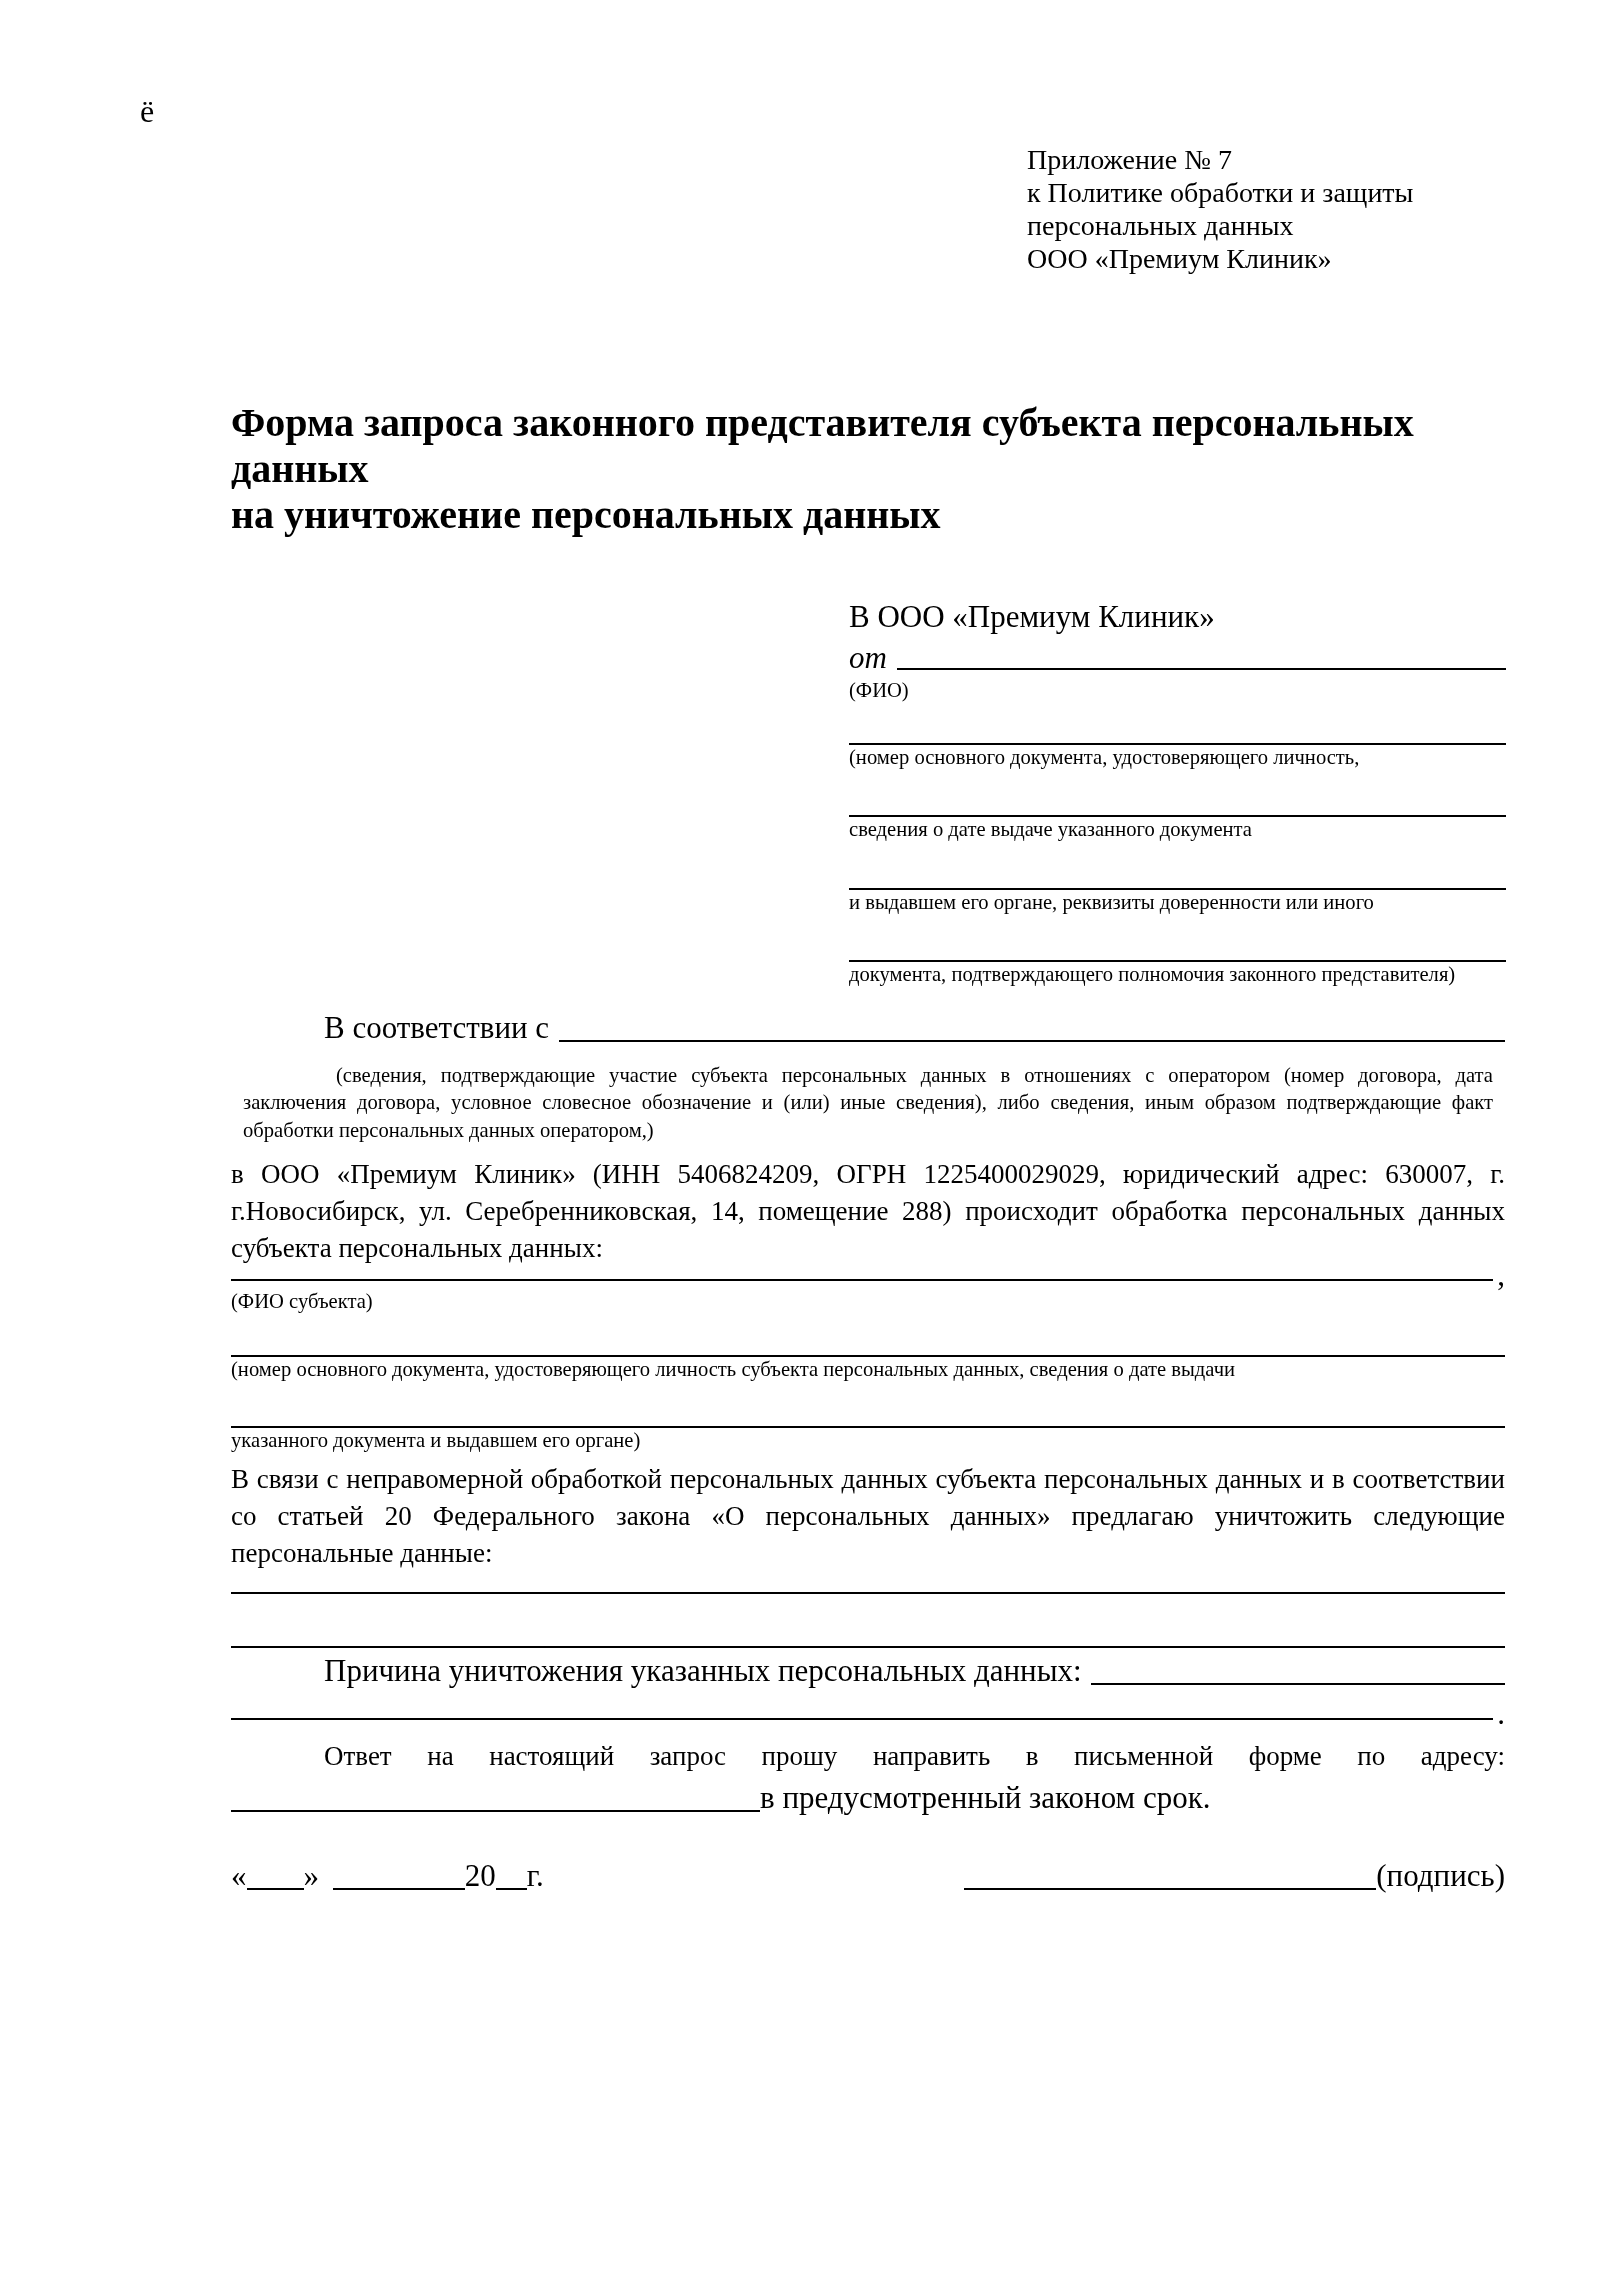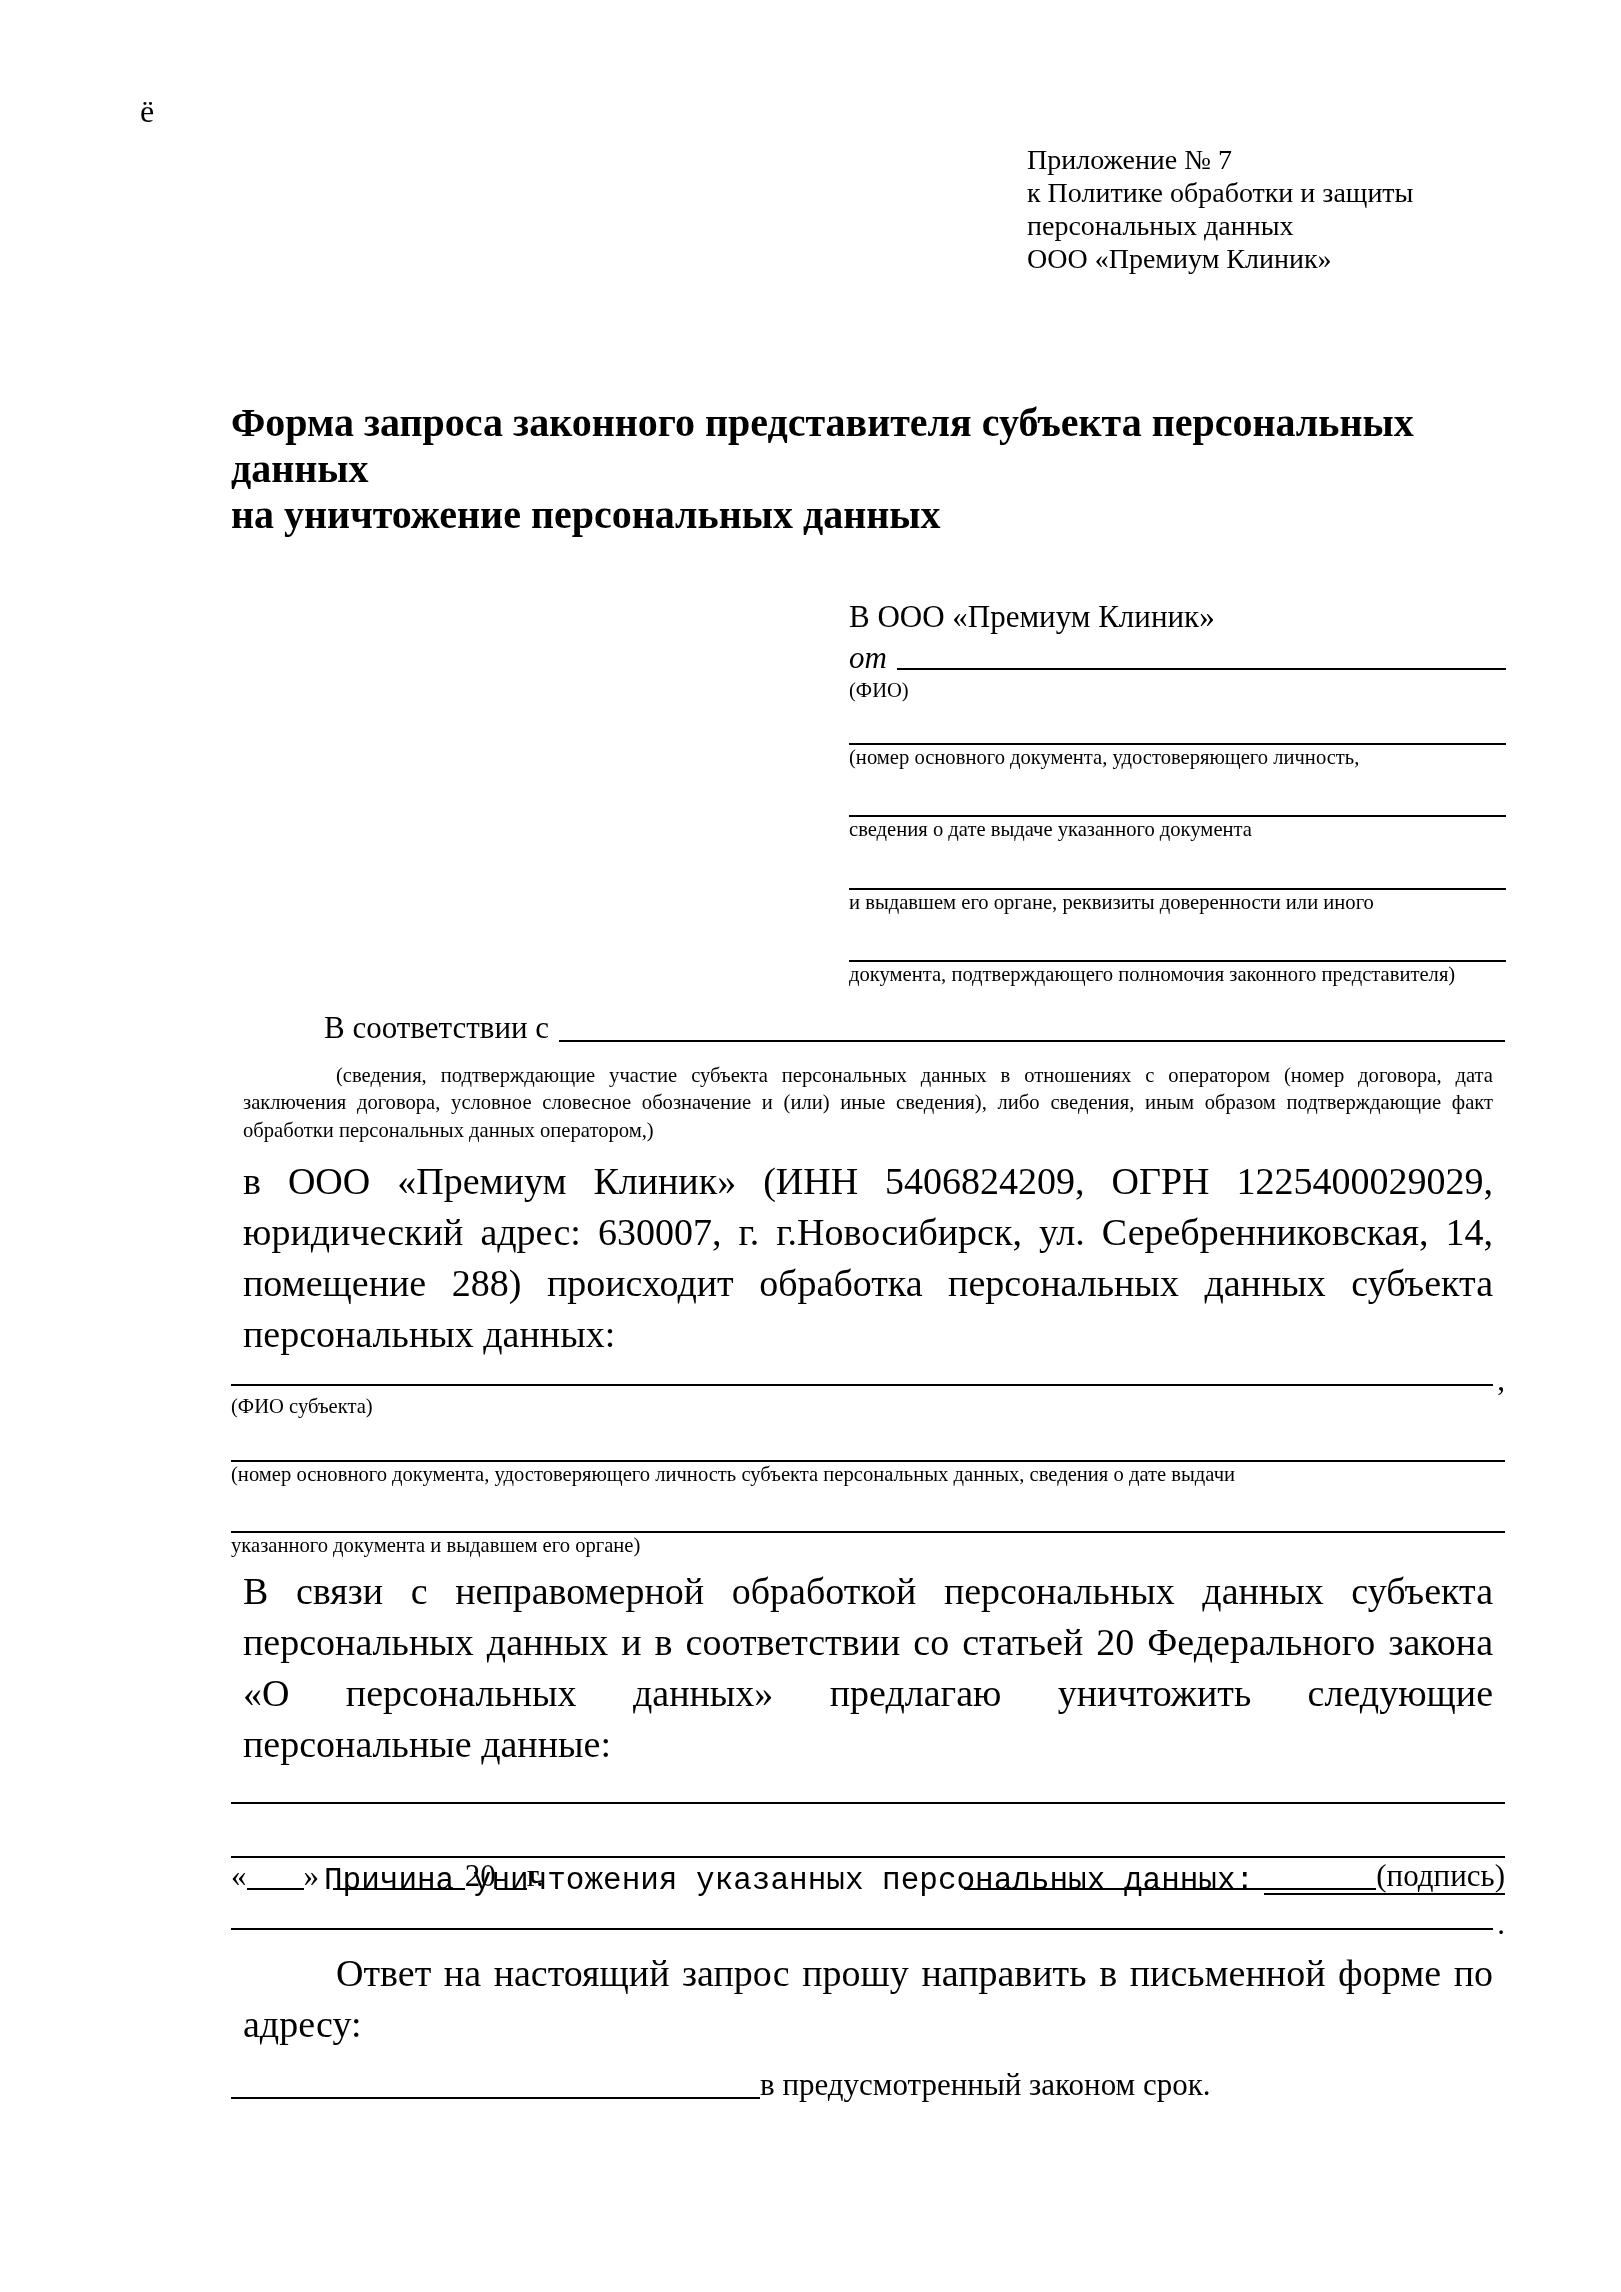--- a/index.html
+++ b/index.html
@@ -16,41 +16,41 @@
   
   .cap{font-size:20.6px;line-height:25.5px;text-align:left;}
   .rule{border-bottom:2.9px solid #000;}
   .fillrow{display:flex;align-items:flex-end;}
   .fillrow .lbl{flex:none;white-space:pre;}
   .fillrow .fill{flex:1 1 auto;height:0;border-bottom:2.9px solid #000;margin:0 0 7.8px 9.8px;}
   .rulerow{display:flex;align-items:flex-end;}
   .rulerow .fill{flex:1 1 auto;height:0;border-bottom:2.9px solid #000;margin-bottom:7.8px;}
   .rulerow .tail{flex:none;font-size:31px;line-height:29px;padding-left:3.9px;}
   .ind{display:inline-block;width:93px;flex:none;}
-  .para{font-size:38px;line-height:51px;text-align:justify;margin:12px;}
+  .para{font-size:27px;line-height:37px;text-align:justify;margin:0;}
   
   .corner{position:absolute;left:140px;top:94px;font-size:32px;line-height:35px;}
   
   .appendix{position:absolute;left:1027px;top:143px;font-size:28px;line-height:33px;}
   
   .title{position:absolute;left:231px;width:1274px;top:400px;
          font-size:40px;font-weight:bold;line-height:46px;text-align:left;}
   .title .t-line{display:block;}
   
   .addr{position:absolute;left:849px;width:657px;top:596px;font-size:31px;}
   .addr .to{line-height:41px;}
   .addr .from{height:41px;line-height:41px;font-style:italic;}
   .addr .field-line{border-bottom:2.9px solid #000;height:45px;}
   .addr .field-line.first{height:39px;}
   
   .main{position:absolute;left:231px;width:1274px;top:1005px;}
   .accordance{height:45px;line-height:45px;font-size:31px;}
   .note{font-size:20.6px;line-height:27.4px;text-align:justify;text-indent:93px;margin:12px;}
   .comma-row{height:21.6px;}
-  .reason-row{height:45px;line-height:45px;font-size:31px;font-family:Liberation Mono, monospace;}
+  .reason-row{height:45px;line-height:45px;font-size:31px;}
   .period-row{height:35px;}
   .answer{text-indent:93px;margin-top:9.8px;text-align-last:justify;}
   .tailrow{height:45px;line-height:45px;font-size:31px;}
   .tailrow .fixedfill{flex:none;width:529px;height:0;border-bottom:2.9px solid #000;margin:0 0 7.8px 0;}
   .tailrow .lbl{white-space:pre;}
   
   .footer{position:absolute;left:231px;right:116px;top:1851px;height:47px;
           display:flex;justify-content:space-between;align-items:flex-end;font-size:31px;}
   .dategroup,.signgroup{display:flex;align-items:flex-end;line-height:45px;}
   .blank{display:inline-block;height:0;border-bottom:2.9px solid #000;margin-bottom:7.8px;}

